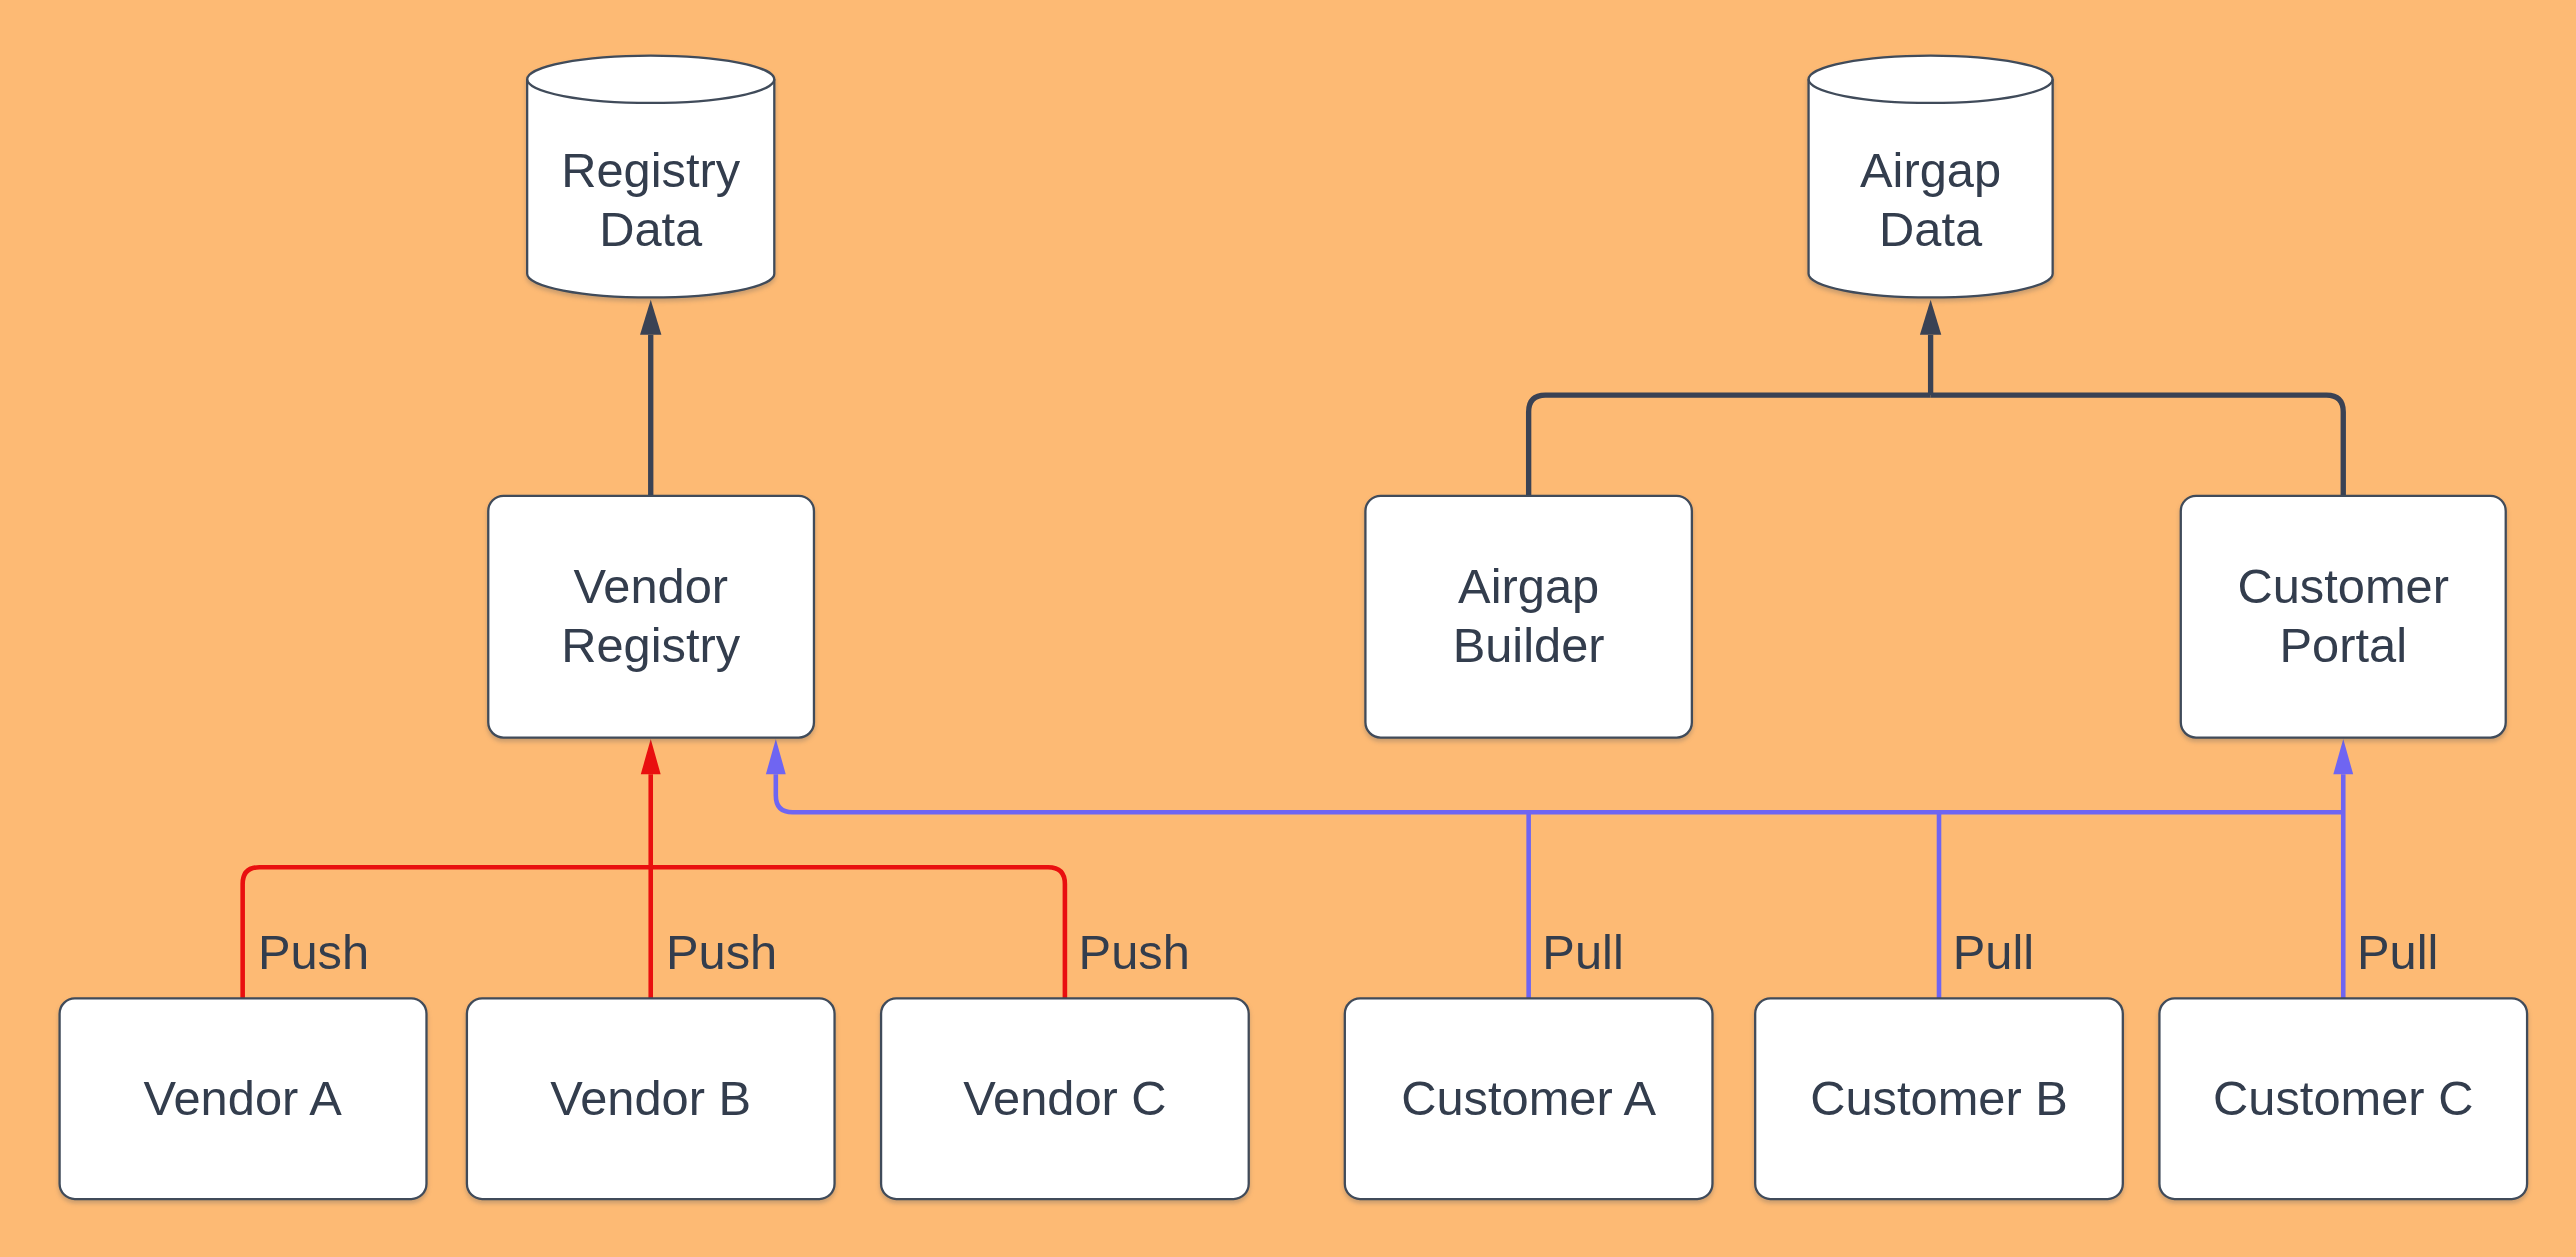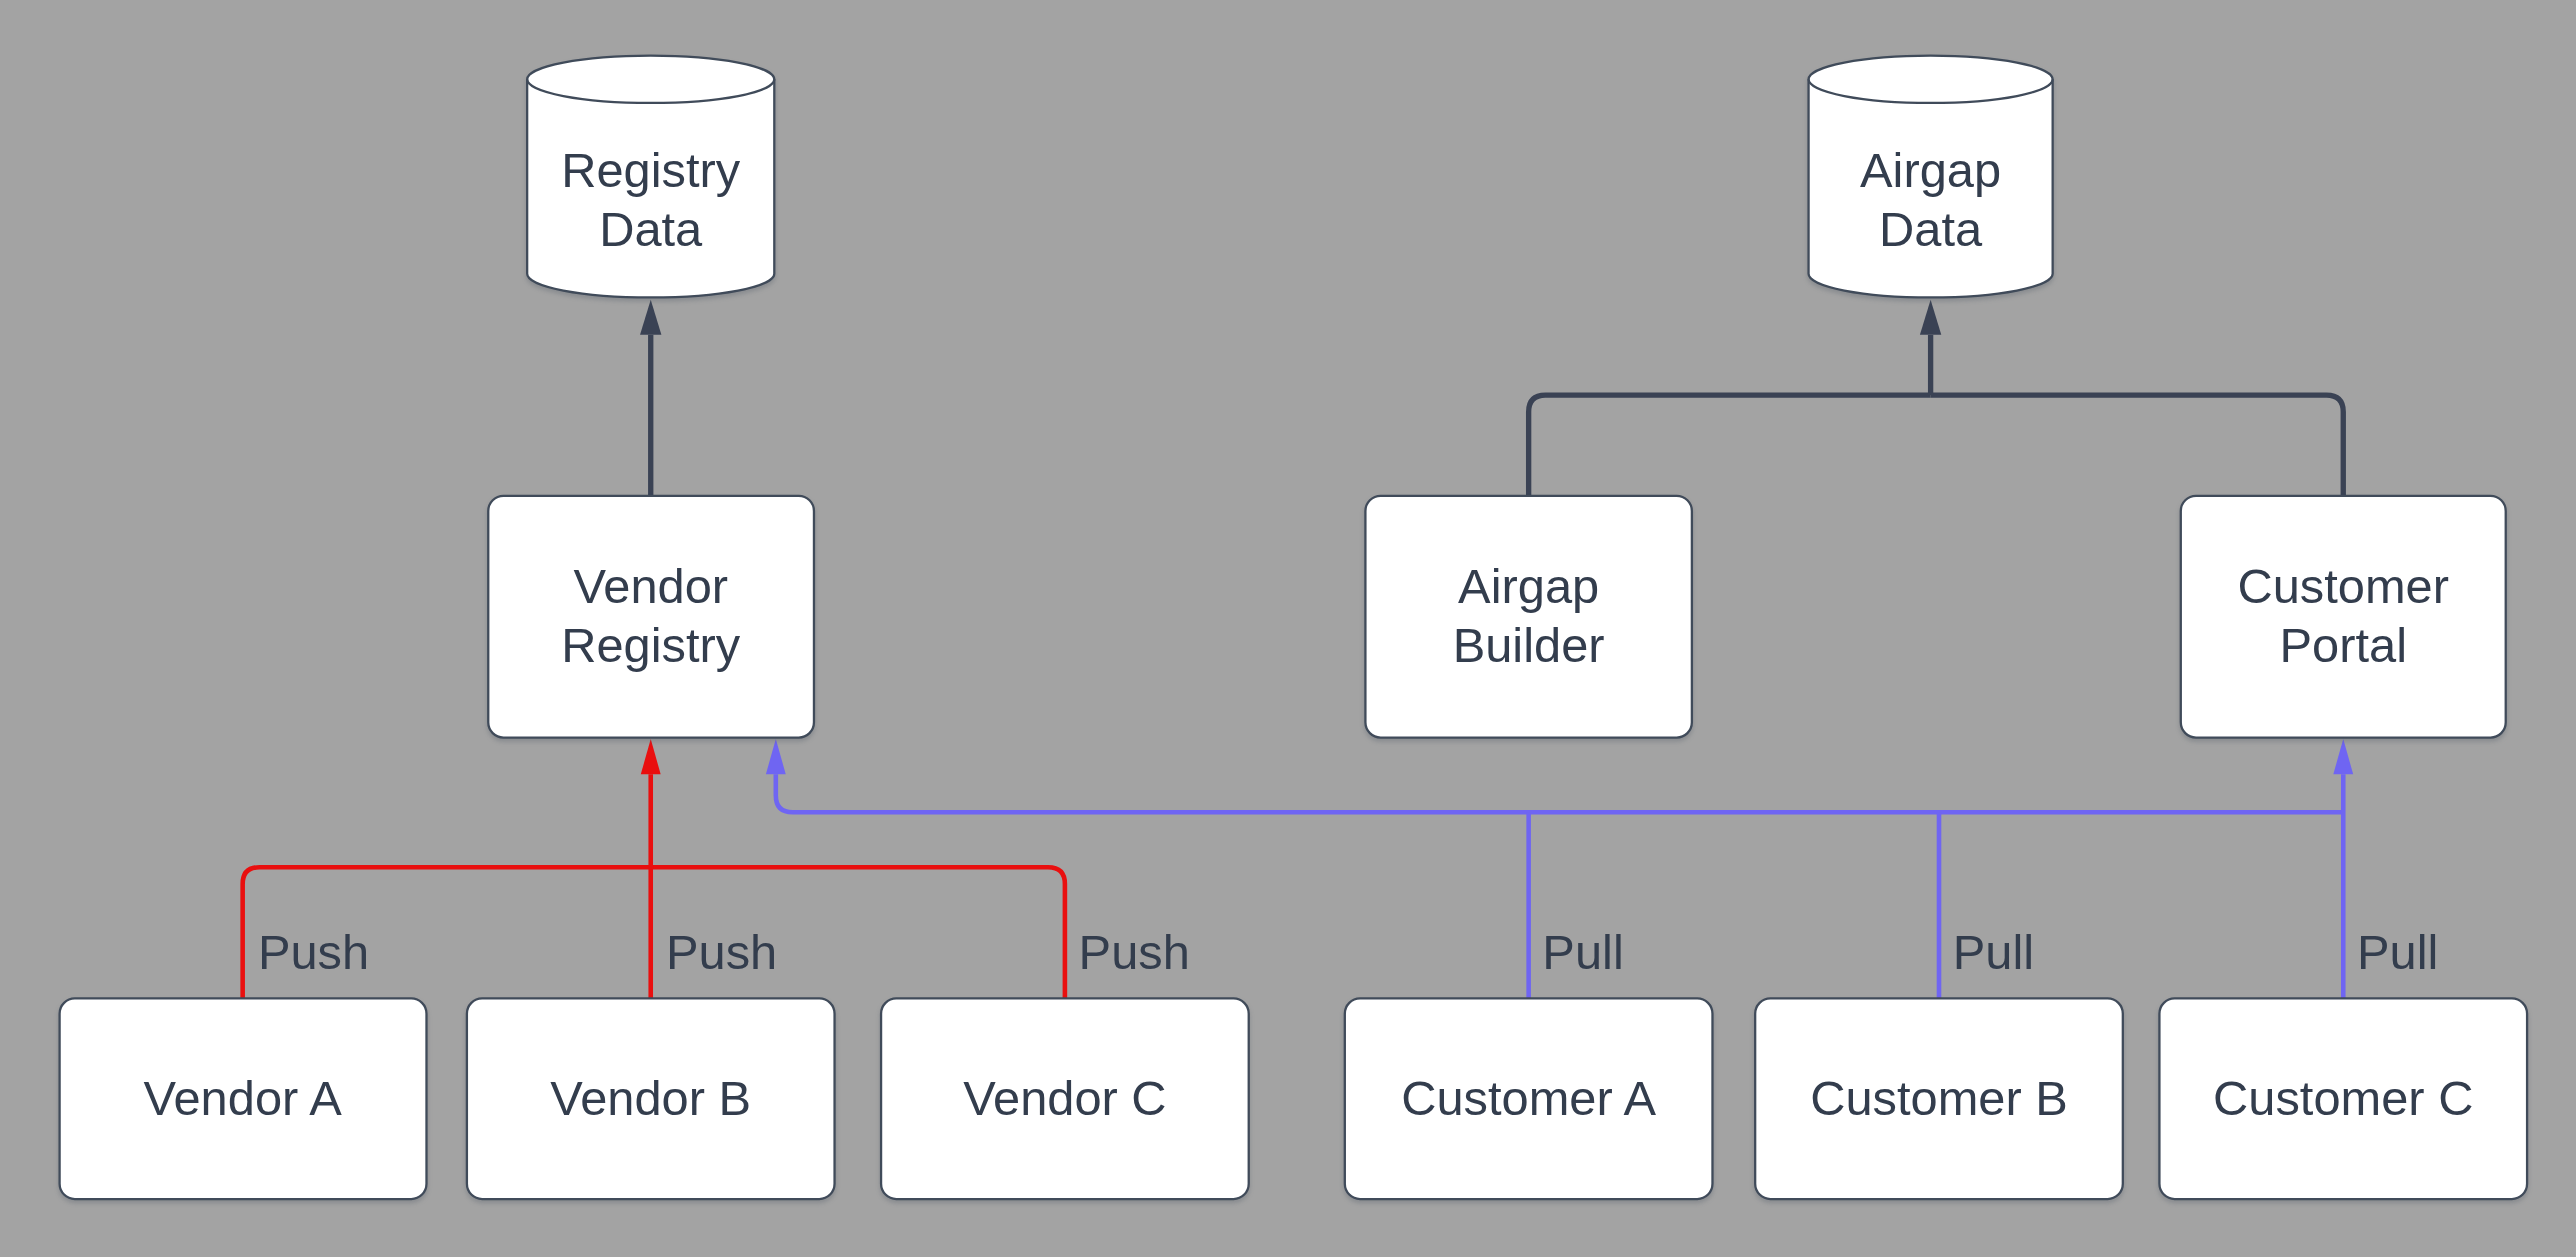--- a/index.html
+++ b/index.html
@@ -6,21 +6,21 @@
     margin: 0;
     padding: 0;
     background: #ffffff;
     width: 100%;
     height: 100%;
     overflow: hidden;
   }
   .diagram-root {
     position: fixed;
     inset: 0;
-    background: #a3a3a3;
+    background: #fdba74;
   }
   svg {
     display: block;
     width: 100%;
     height: 100%;
   }
   
   .node-shape {
     fill: #ffffff;
     stroke: #404b5a;

